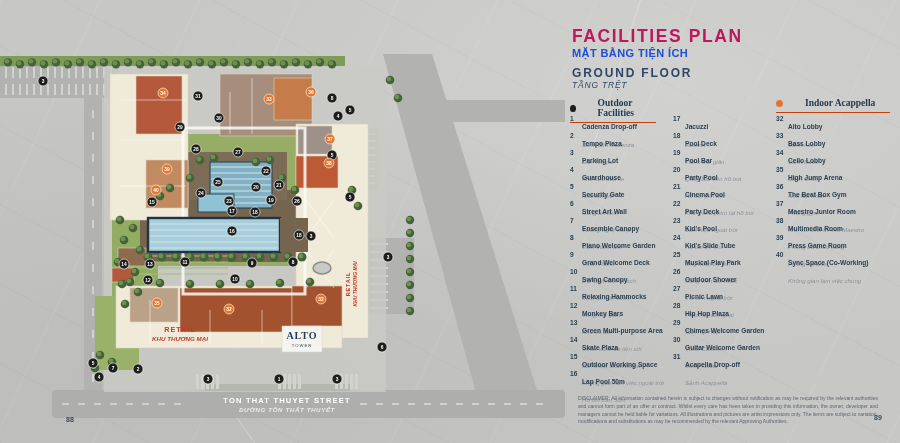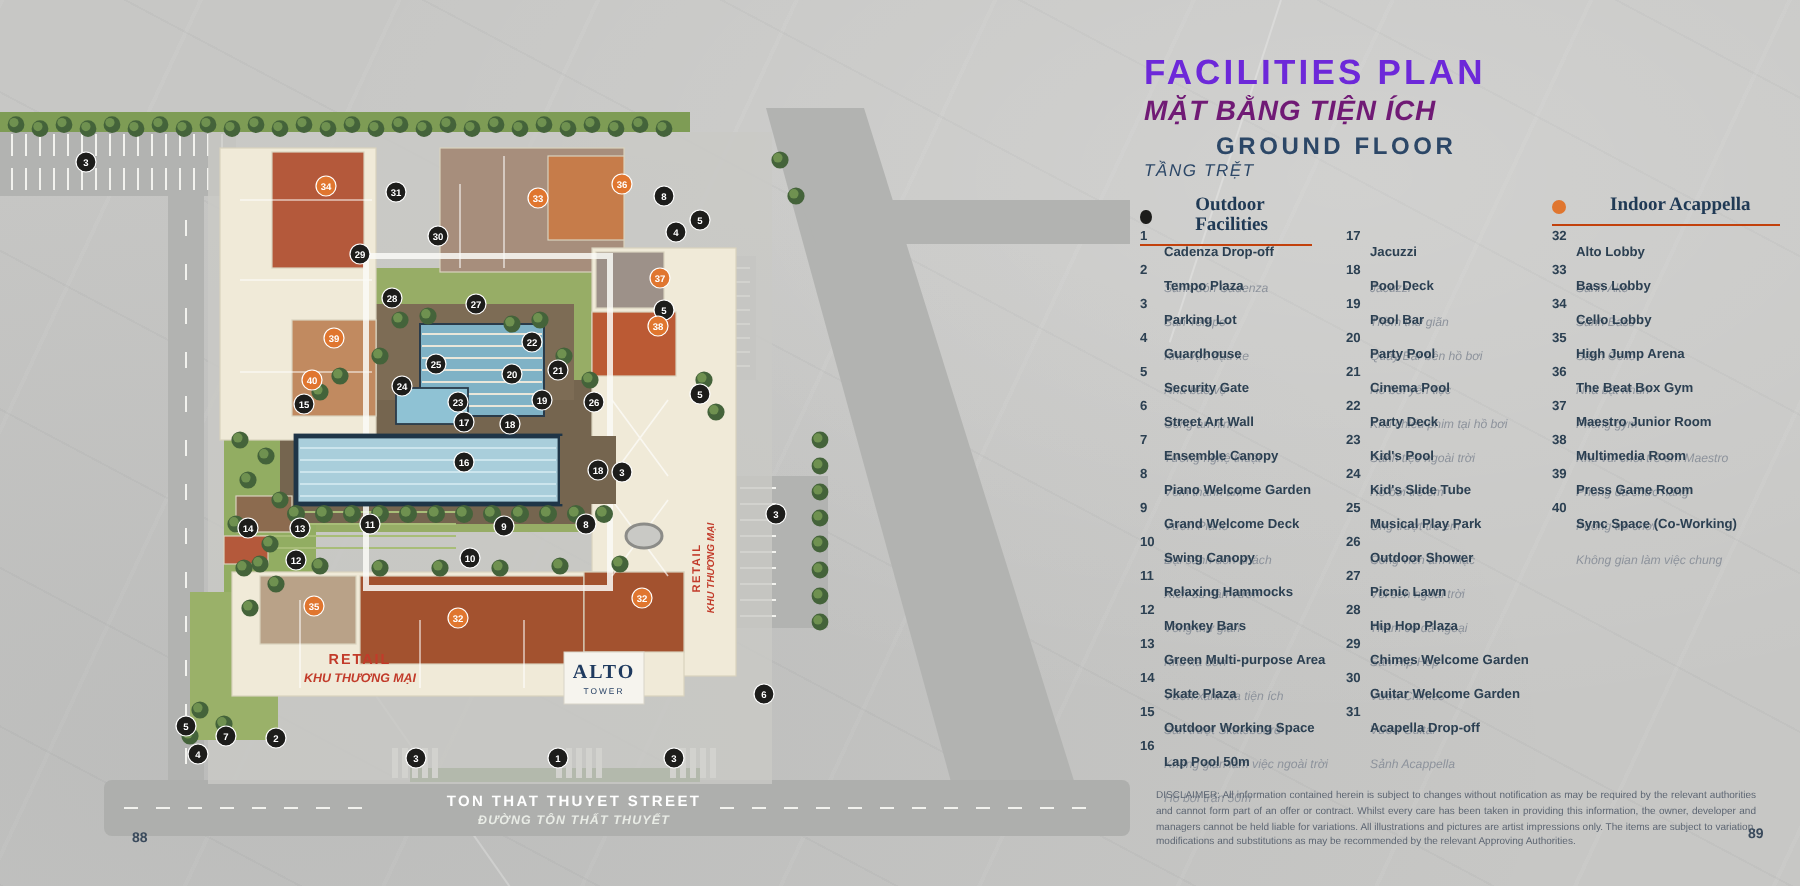--- a/index.html
+++ b/index.html
@@ -12,25 +12,25 @@
       radial-gradient(ellipse at 75% 20%, rgba(255,255,255,.18), rgba(255,255,255,0) 55%),
       radial-gradient(ellipse at 15% 85%, rgba(90,95,100,.10), rgba(0,0,0,0) 60%),
       repeating-linear-gradient(115deg, rgba(255,255,255,.05) 0 2px, rgba(0,0,0,0) 2px 90px),
       repeating-linear-gradient(28deg, rgba(70,75,80,.04) 0 1px, rgba(0,0,0,0) 1px 70px);
   }
   .scratch{position:absolute;pointer-events:none;background:rgba(255,255,255,.25);}
   #map{position:absolute;left:0;top:0;}
   
   .panel{position:absolute;left:570px;top:0;width:326px;height:443px;}
   .title{position:absolute;left:2px;top:26px;font-size:17.5px;font-weight:bold;
-         letter-spacing:1.6px;color:#6d28d9;}
-  .title-vi{position:absolute;left:2px;top:47px;font-size:14px;font-style:italic;
-         font-weight:bold;color:#701a75;letter-spacing:.4px;}
+         letter-spacing:1.6px;color:#be185d;}
+  .title-vi{position:absolute;left:2px;top:47px;font-size:11px;
+         font-weight:bold;color:#1d4ed8;letter-spacing:.4px;}
   .floor{position:absolute;left:2px;top:66px;font-size:12px;font-weight:bold;
-         letter-spacing:1.8px;color:#2c4767;margin-left:36px;}
+         letter-spacing:1.8px;color:#2c4767;}
   .floor-vi{position:absolute;left:2px;top:80px;font-size:8.5px;font-style:italic;
          font-weight:normal;color:#2c4767;letter-spacing:.8px;}
   .leg-head{position:absolute;top:98px;display:flex;align-items:center;gap:22px;
          font-family:"Liberation Serif", serif;font-weight:bold;font-size:9.5px;
          color:#203a55;border-bottom:1px solid #c2410c;padding-bottom:4px;}
   .leg-head .dot{width:7px;height:7px;border-radius:50%;display:inline-block;}
   #outdoor-head{left:0px;width:86px;}
   #indoor-head{left:206px;width:114px;}
   .facol{position:absolute;top:115px;}
   #col1{left:0px;width:103px;}

